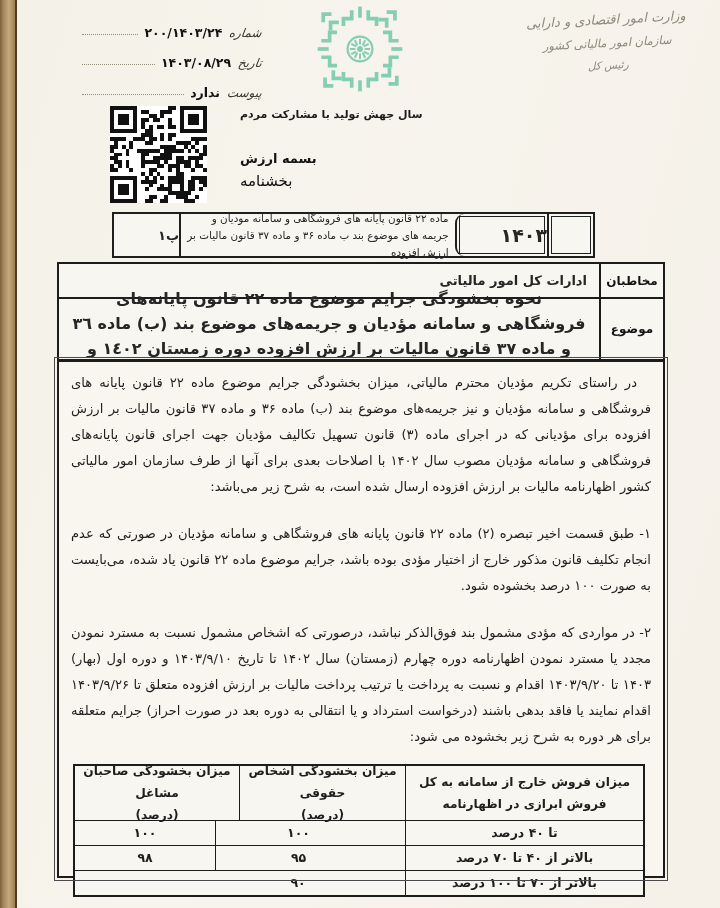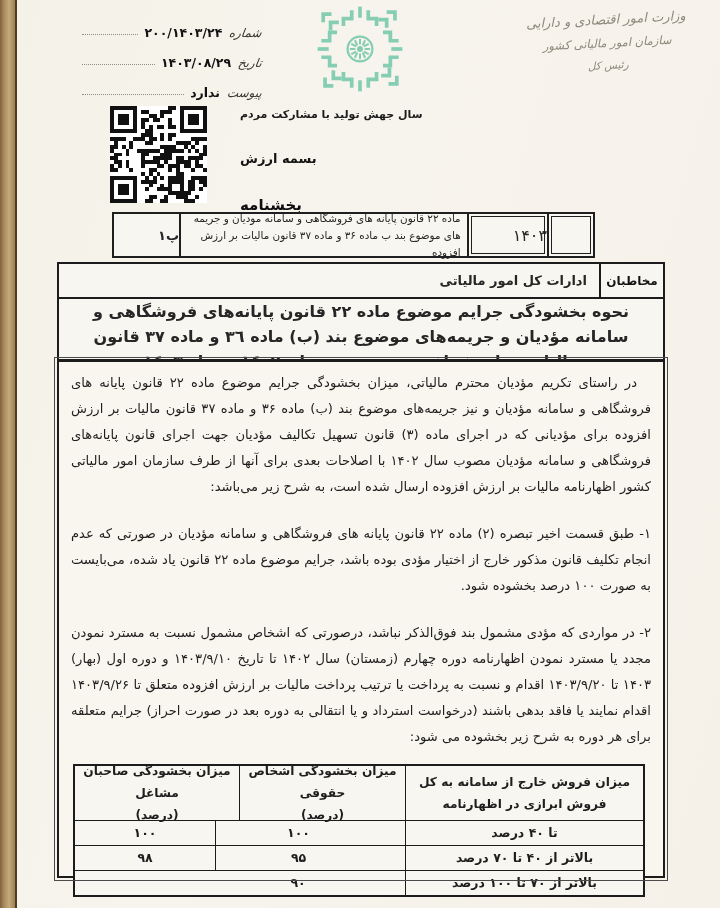--- a/index.html
+++ b/index.html
@@ -30,34 +30,34 @@
     position:absolute; right:8px; top:12px; width:210px; text-align:center;
     color:#8b897a; transform:rotate(-3deg); font-style:italic;
   }
   .lh-1 { font-size:13px; letter-spacing:1px; }
   .lh-2 { font-size:11.5px; margin-top:9px; letter-spacing:1px; }
   .lh-3 { font-size:10.5px; margin-top:9px; }
 
   .center-col { position:absolute; left:240px; width:380px; text-align:left; }
   .slogan { top:108px; font-size:11px; font-weight:bold; color:#1b1b1b; }
   .basmala { top:151px; font-size:13px; font-weight:bold; color:#141414; }
-  .doc-type { top:196px; font-size:15px; font-weight:bold; color:#0e0e0e; }
+  .doc-type { top:172px; font-size:15px; font-weight:normal; color:#0e0e0e; }
 
   .qr { position:absolute; left:110px; top:106px; width:97px; height:97px; background:#fff; }
   .qr svg { width:100%; height:100%; }
 
   
   .class-table {
     position:absolute; left:112px; top:212px; width:483px; height:46px;
     display:flex; direction:rtl; border:2px solid #1f1f1f; background:#f8f6f0;
   }
   .class-cell { position:relative; border-left:2px solid #1f1f1f; display:flex; align-items:center; justify-content:center;padding-left:44px; }
   .class-cell:last-child { border-left:none; }
   .cc-blank { flex:0 0 43px; }
-  .cc-year  { flex:0 0 68px; font-weight:normal; font-size:16px; }
+  .cc-year  { flex:0 0 68px; font-weight:bold; font-size:19px;border-radius:9px; }
   .cc-subject { flex:1 1 auto; font-size:10.4px; line-height:17px; padding:2px 6px; text-align:right; align-items:center; }
   .cc-code { flex:0 0 45px; font-weight:bold; font-size:13px; }
   .dbl::after { content:""; position:absolute; inset:2px; border:1px solid #1f1f1f; pointer-events:none; }
 
   
   .head-table {
     position:absolute; left:57px; top:262px; width:608px; border:2px solid #1c1c1c;
     background:#f8f6f0;
   }
   .ht-row { display:flex; direction:rtl; }
@@ -391,20 +391,21 @@
     <div class="class-cell cc-subject">ماده ۲۲ قانون پایانه های فروشگاهی و سامانه مودیان و جریمه های موضوع بند ب ماده ۳۶ و ماده ۳۷ قانون مالیات بر ارزش افزوده</div>
     <div class="class-cell cc-code">پ۱</div>
   </div>
 
   <div class="head-table">
     <div class="ht-row row-addressee">
       <div class="ht-label">مخاطبان</div>
       <div class="ht-value">ادارات کل امور مالیاتی</div>
     </div>
     <div class="ht-row row-subject">
+      <div class="ht-label">موضوع</div>
       <div class="ht-value">نحوه بخشودگی جرایم موضوع ماده ۲۲ قانون پایانه‌های فروشگاهی و سامانه مؤدیان و جریمه‌های موضوع بند (ب) ماده ٣٦ و ماده ٣٧ قانون مالیات بر ارزش افزوده دوره زمستان ١٤٠٢ و بهار ١٤٠٣</div>
     </div>
   </div>
 
   <div class="body-box">
     <p class="p-first">در راستای تکریم مؤدیان محترم مالیاتی، میزان بخشودگی جرایم موضوع ماده ۲۲ قانون پایانه های فروشگاهی و سامانه مؤدیان و نیز جریمه‌های موضوع بند (ب) ماده ۳۶ و ماده ۳۷ قانون مالیات بر ارزش افزوده برای مؤدیانی که در اجرای ماده (۳) قانون تسهیل تکالیف مؤدیان جهت اجرای قانون پایانه‌های فروشگاهی و سامانه مؤدیان مصوب سال ۱۴۰۲ با اصلاحات بعدی برای آنها از طرف سازمان امور مالیاتی کشور اظهارنامه مالیات بر ارزش افزوده ارسال شده است، به شرح زیر می‌باشد:</p>
     <p class="p-gap">۱- طبق قسمت اخیر تبصره (۲) ماده ۲۲ قانون پایانه های فروشگاهی و سامانه مؤدیان در صورتی که عدم انجام تکلیف قانون مذکور خارج از اختیار مؤدی بوده باشد، جرایم موضوع ماده ۲۲ قانون یاد شده، می‌بایست به صورت ۱۰۰ درصد بخشوده شود.</p>
     <p class="p-gap">۲- در مواردی که مؤدی مشمول بند فوق‌الذکر نباشد، درصورتی که اشخاص مشمول نسبت به مسترد نمودن مجدد یا مسترد نمودن اظهارنامه دوره چهارم (زمستان) سال ۱۴۰۲ تا تاریخ ۱۴۰۳/۹/۱۰ و دوره اول (بهار) ۱۴۰۳ تا ۱۴۰۳/۹/۲۰ اقدام و نسبت به پرداخت یا ترتیب پرداخت مالیات بر ارزش افزوده متعلق تا ۱۴۰۳/۹/۲۶ اقدام نمایند یا فاقد بدهی باشند (درخواست استرداد و یا انتقالی به دوره بعد در صورت احراز) جرایم متعلقه برای هر دوره به شرح زیر بخشوده می شود:</p>
 
     <div class="f-table">

